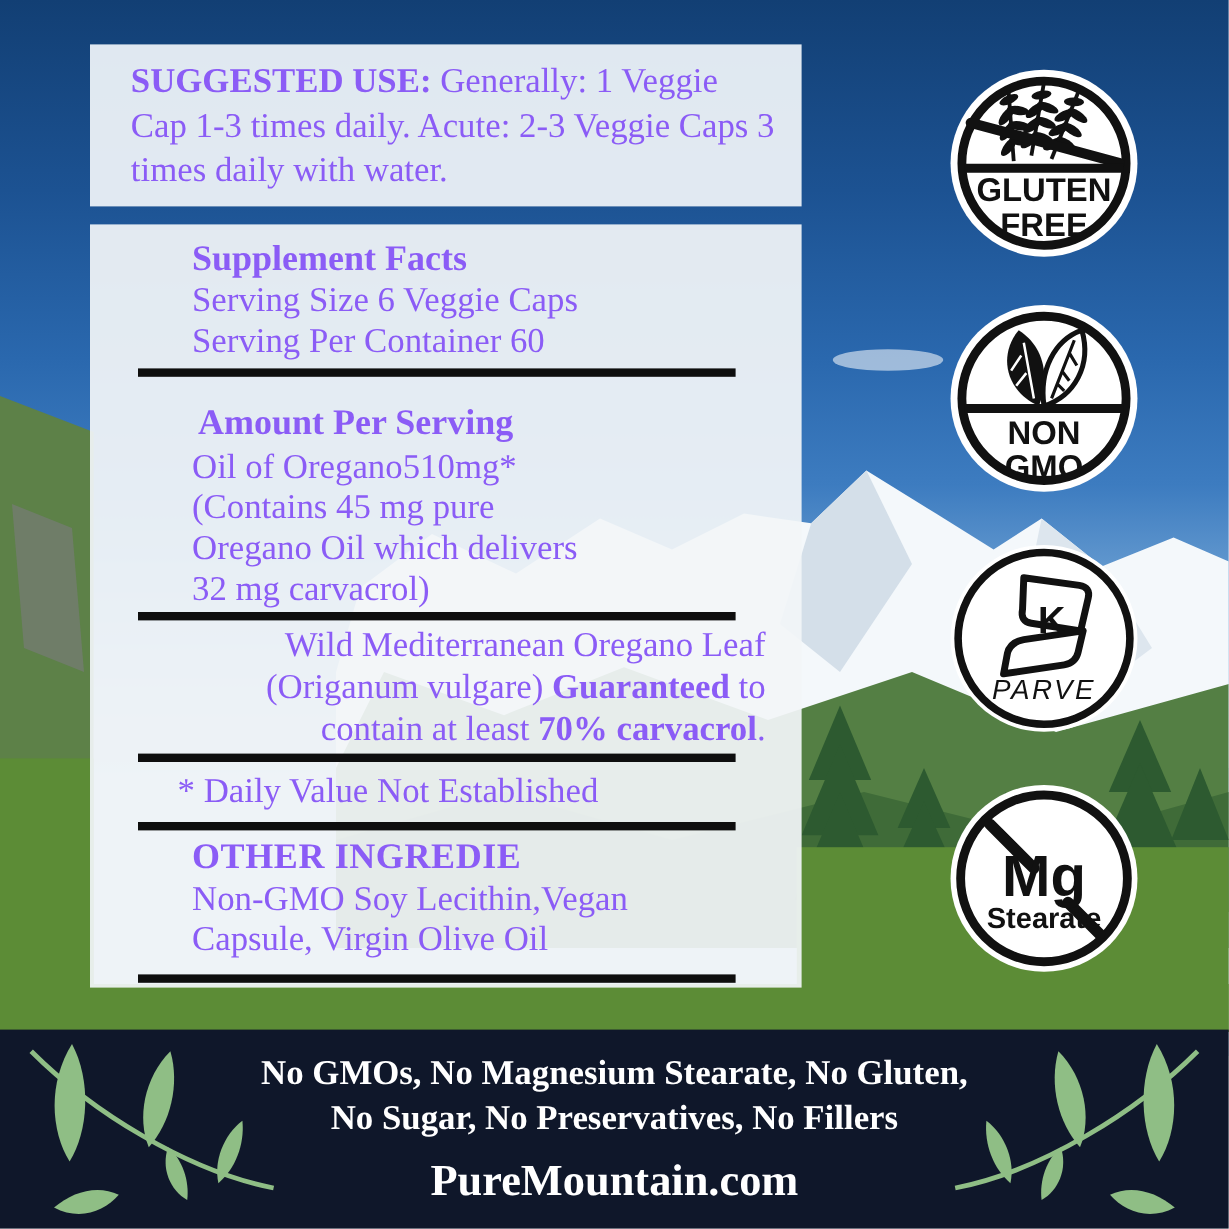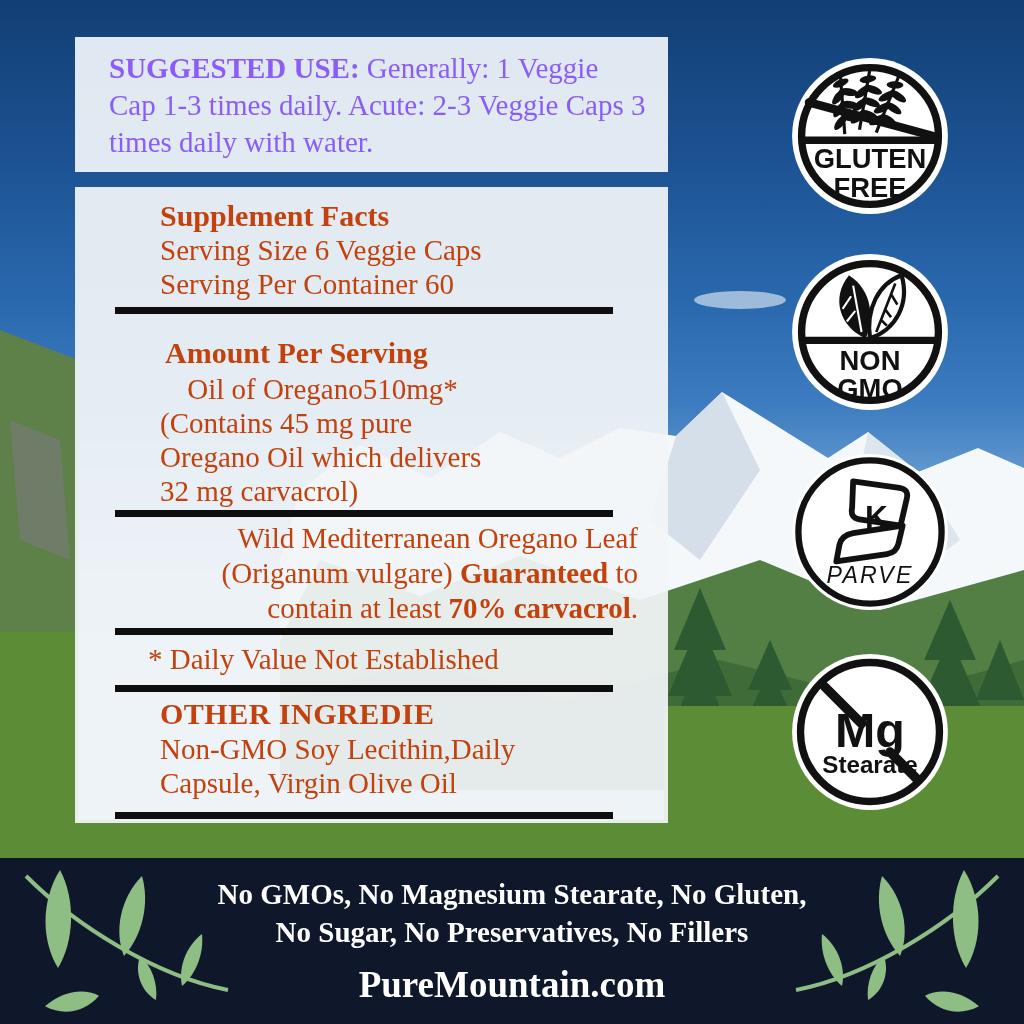--- a/index.html
+++ b/index.html
@@ -29,30 +29,30 @@
   
   .box-suggested {
     position:absolute; left:75px; top:37px; width:593px; height:135px;
     background:rgba(233,239,246,0.96);
     padding:13px 22px 0 34px;
     font-size:29px; line-height:37px; color:#8b5cf6;
   }
   .panel-facts {
     position:absolute; left:75px; top:187px; width:593px; height:636px;
     background:rgba(242,245,248,0.93);
-    color:#c2410c; font-size:29px;
+    color:#8b5cf6; font-size:29px;
   }
   .bar { height:7px; background:#0e0e0e; width:498px; margin-left:40px; }
   .t  { margin-left:85px; margin-right:30px; }
   .bold { font-weight:bold; }
   .sf-title { margin:12px 0 0 85px; font-weight:bold; font-size:30px; line-height:34px; }
   .ln { line-height:34px; }
   .bar1 { margin-top:6px; }
   .amount-head { margin-top:20px; font-weight:bold; font-size:30px; line-height:38px; margin-left:90px; }
-  .oil-row { display:flex; justify-content:center; width:385px; margin-left:55px; line-height:34px; }
+  .oil-row { display:flex; justify-content:flex-start; width:385px; margin-left:85px; line-height:34px; }
   .bar2 { margin-top:2px; }
   .guarantee { margin-top:4px; line-height:35px; width:478px;text-align:right; }
   .bar3 { margin-top:2px; }
   .daily { margin-top:6px; margin-left:73px; line-height:36px; }
   .bar4 { margin-top:8px; }
   .other-title { margin-top:4px; margin-left:85px; font-weight:bold; font-size:30px; line-height:36px; letter-spacing:0.5px; }
   .bar5 { margin-top:12px; }
 
   
   .badge { position:absolute; right:74px; width:160px; height:160px; }
@@ -133,21 +133,21 @@
 
   <div class="t guarantee">
     <span>Wild Mediterranean Oregano Leaf (Origanum vulgare) </span><span class="bold">Guaranteed</span><span> to contain at least </span><span class="bold">70% carvacrol</span><span>.</span>
   </div>
   <div class="bar bar3"></div>
 
   <div class="daily">* Daily Value Not Established</div>
   <div class="bar bar4"></div>
 
   <div class="other-title">OTHER INGREDIE</div>
-  <div class="t ln">Non-GMO Soy Lecithin,Daily</div>
+  <div class="t ln">Non-GMO Soy Lecithin,Vegan</div>
   <div class="t ln">Capsule, Virgin Olive Oil</div>
   <div class="bar bar5"></div>
 </div>
 
 <div class="badge b1">
   <svg width="160" height="160" viewBox="0 0 152 152">
     <defs>
       <g id="ear" fill="#111">
         <path d="M0,58 L10,0" stroke="#111" stroke-width="3" fill="none"></path>
         <ellipse cx="-1" cy="46" rx="9" ry="3.6" transform="rotate(-38 -1 46)"></ellipse>

